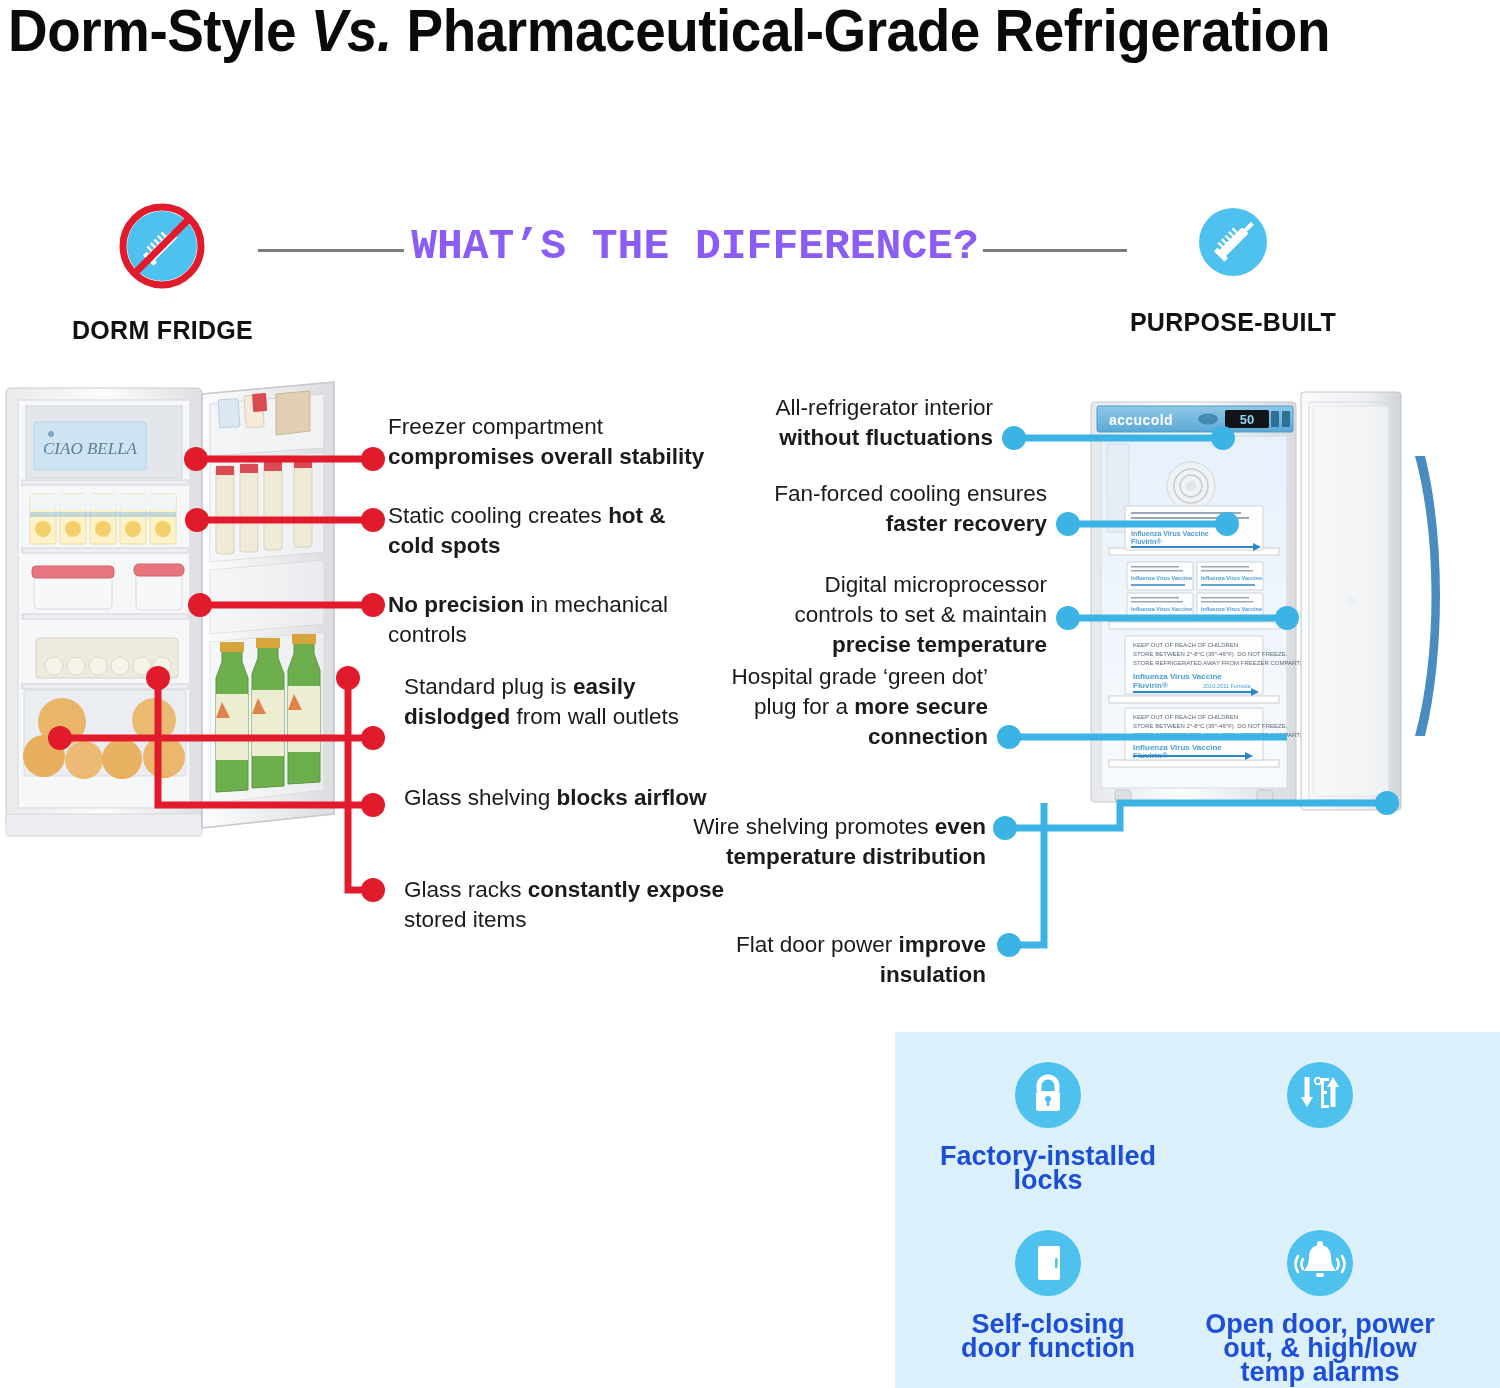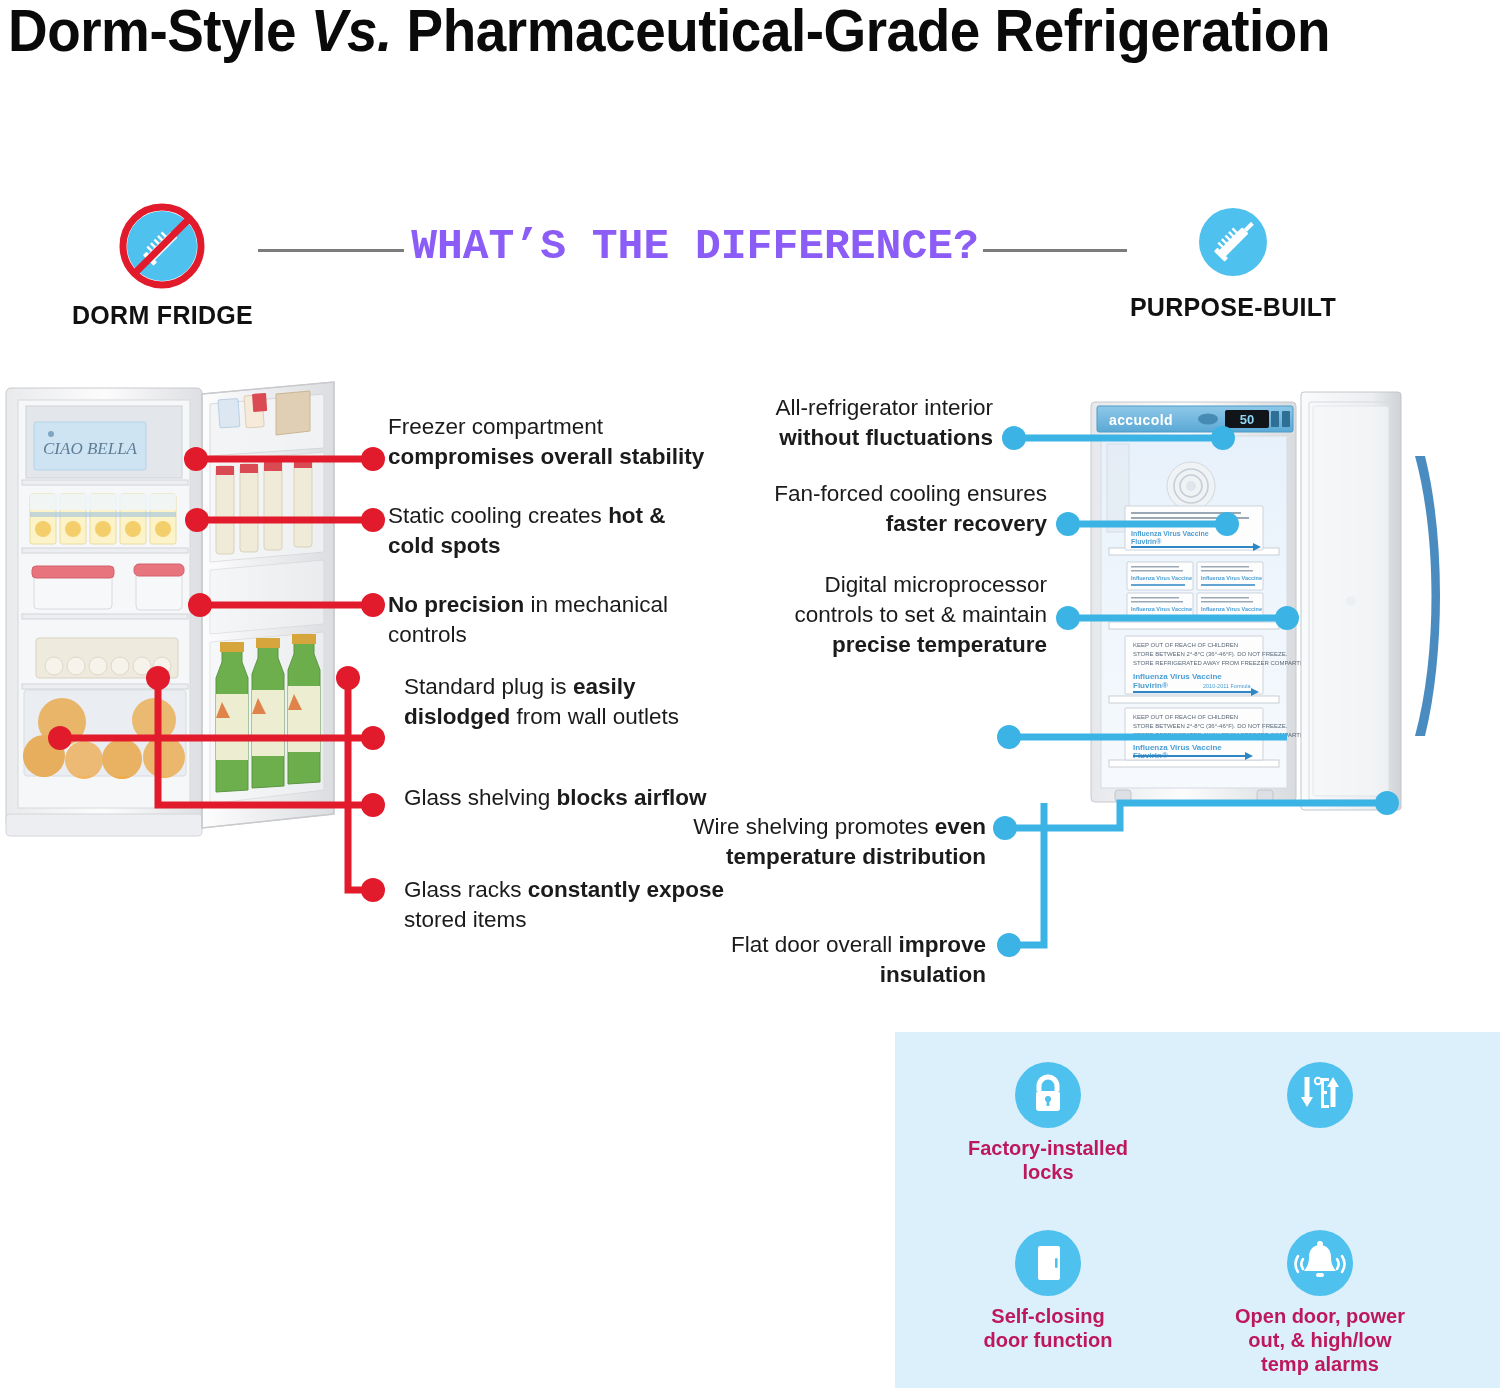--- a/index.html
+++ b/index.html
@@ -26,21 +26,21 @@
   }
   #title .ital { font-style: italic; }
 
   
   .hdr-icon-wrap { position: absolute; text-align: center; }
   #dorm-hdr { left: 72px; top: 200px; width: 180px; }
   #pb-hdr   { left: 1122px; top: 200px; width: 222px; }
   .hdr-label {
     font-family: "Liberation Sans Narrow", "Liberation Sans", sans-serif;
     font-weight: 700; font-size: 25px; color: #111; letter-spacing: 0.3px;
-    margin-top: 5px; white-space: nowrap;
+    margin-top: 20px; white-space: nowrap;
   }
   .circ-icon { display:inline-block; }
 
   #diff-title {
     position: absolute; left: 410px; top: 222px; width: 570px;
     text-align: center;
     font-family: Liberation Mono, monospace;
     font-weight: 700; font-size: 43px; letter-spacing: 0px; color: #8b5cf6;
     white-space: nowrap;
   }
@@ -75,22 +75,22 @@
   
   #feature-box {
     position: absolute; left: 895px; top: 1032px; width: 605px; height: 356px;
     background: #dcf0fb;
   }
   .feat-cell {
     position: absolute; width: 250px; text-align: center;
   }
   .feat-label {
     font-family: "Liberation Sans Narrow", "Liberation Sans", sans-serif;
-    font-weight: 700; font-size: 20px; line-height: 24px; color: #be185d;
-    margin-top: 2px;
+    font-weight: 700; font-size: 27px; line-height: 24px; color: #1d4ed8;
+    margin-top: 10px;
   }
   .feat-icon { display: inline-block; }
 </style>
 </head>
 <body>
 
 <div id="page">
 
   <div id="title"><span>Dorm-Style </span><span class="ital">Vs.</span><span> Pharmaceutical-Grade Refrigeration</span></div>
 
@@ -452,27 +452,30 @@
   </div>
 
   <div class="callout c-right" style="left:740px; top:479px; width:307px;">
     <span>Fan-forced cooling ensures  </span><b>faster recovery</b><span></span>
   </div>
 
   <div class="callout c-right" style="left:740px; top:570px; width:307px;">
     <span>Digital microprocessor controls to set &amp; maintain </span><b>precise temperature</b><span></span>
   </div>
 
+  <div class="callout c-right" style="left:700px; top:662px; width:288px;">
+    <span>Hospital grade ‘green dot’ plug for a </span><b>more secure connection</b><span></span>
+  </div>
 
   <div class="callout c-right" style="left:690px; top:812px; width:296px;">
     <span>Wire shelving promotes </span><b>even temperature distribution</b><span></span>
   </div>
 
   <div class="callout c-right" style="left:690px; top:930px; width:296px;">
-    <span>Flat door overall </span><b>improve insulation</b><span></span>
+    <span>Flat door power </span><b>improve insulation</b><span></span>
   </div>
 
   <div id="feature-box">
 
     <div class="feat-cell" style="left:28px; top:28px;">
       <span class="feat-icon">
         <svg width="70" height="70" viewBox="0 0 70 70">
           <circle cx="35" cy="35" r="33" fill="#4FC1EE"></circle>
           <path d="M26 31 v-5 a9 9 0 0 1 18 0 v5" fill="none" stroke="#ffffff" stroke-width="5"></path>
           <rect x="23" y="31" width="24" height="20" rx="3" fill="#ffffff"></rect>

